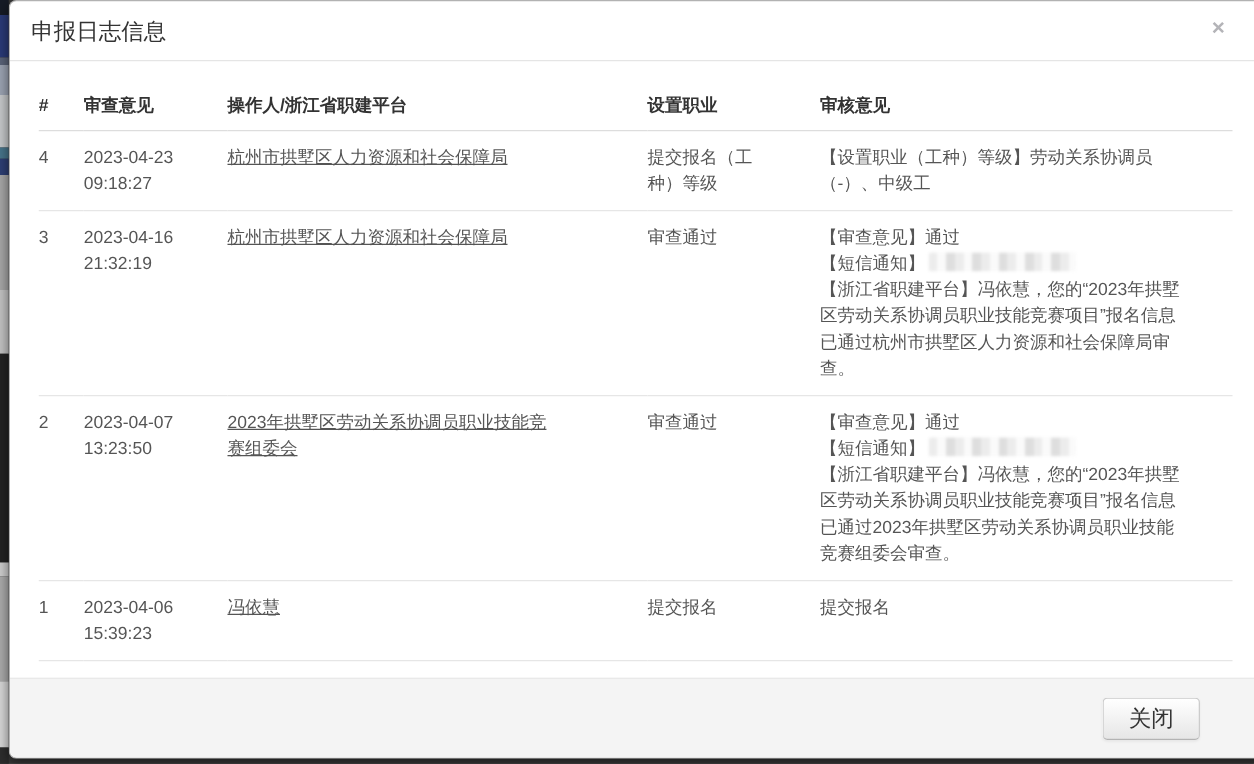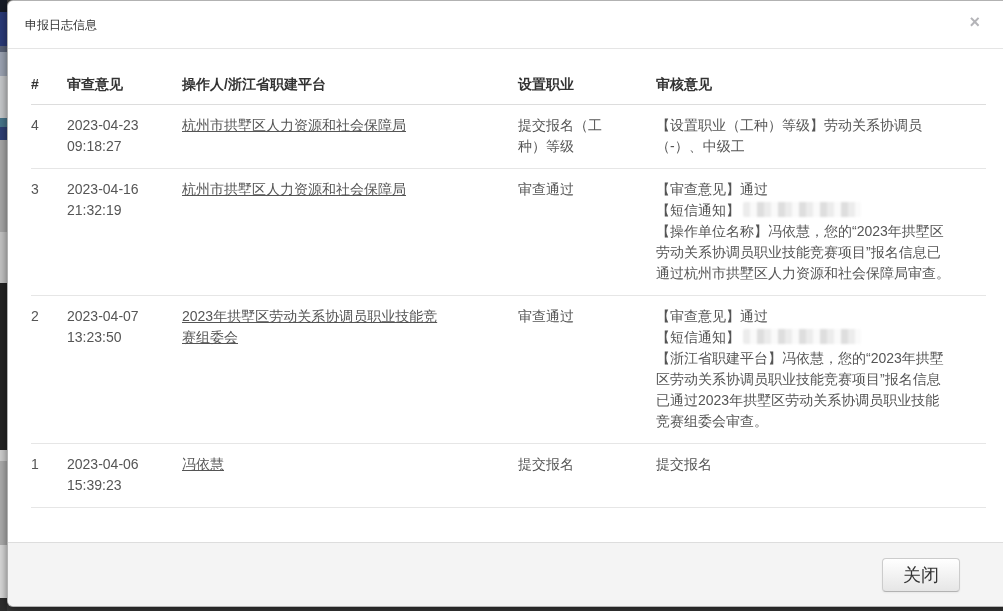--- a/index.html
+++ b/index.html
@@ -28,21 +28,21 @@
   
   .modal{
     position:absolute;left:7px;top:0;width:1004px;height:607px;z-index:2;
     background:#ffffff;border:1px solid rgba(0,0,0,.3);box-sizing:border-box;
     border-radius:6px;box-shadow:0 3px 9px rgba(0,0,0,.5);
   }
   .modal-header{
     position:relative;padding:13px 15px 12px 17px;
     border-bottom:1px solid #e5e5e5;
   }
-  .modal-title{font-size:12px;color:#333;line-height:22px;text-align:right;}
+  .modal-title{font-size:18px;color:#333;line-height:22px;text-align:right;}
   .modal-close{
     position:absolute;right:30px;top:12px;
     font-size:18px;font-weight:bold;line-height:18px;color:#b4b4b8;
     cursor:pointer;border:none;background:none;padding:0;
   }
   .modal-body{padding:16px 0 0 23px;}
 
   
   table.log-table{border-collapse:collapse;width:955px;table-layout:fixed;}
   .log-table th{
@@ -157,21 +157,21 @@
     <td>
               <div class="inner-operator">杭州市拱墅区人力资源和社会保障局</div>
             </td>
     <td>
               <div class="inner-operation">审查通过</div>
             </td>
     <td>
               <div class="inner-opinion">
                 <div class="opinion-line">【审查意见】通过</div>
                 <div class="opinion-line">【短信通知】<span class="redacted"></span></div>
-                <div class="opinion-line">【操作单位名称】冯依慧，您的“2023年拱墅区劳动关系协调员职业技能竞赛项目”报名信息已通过杭州市拱墅区人力资源和社会保障局审查。</div>
+                <div class="opinion-line">【浙江省职建平台】冯依慧，您的“2023年拱墅区劳动关系协调员职业技能竞赛项目”报名信息已通过杭州市拱墅区人力资源和社会保障局审查。</div>
               </div>
             </td>
   </tr>
 
   <tr>
     <td>2</td>
     <td>2023-04-07 13:23:50</td>
     <td>
               <div class="inner-operator">2023年拱墅区劳动关系协调员职业技能竞赛组委会</div>
             </td>

